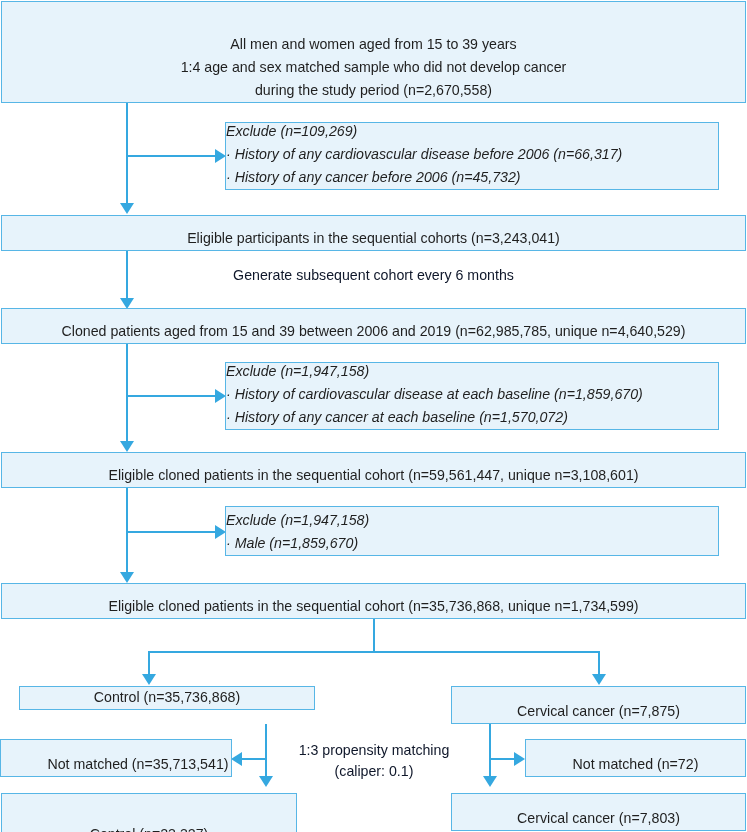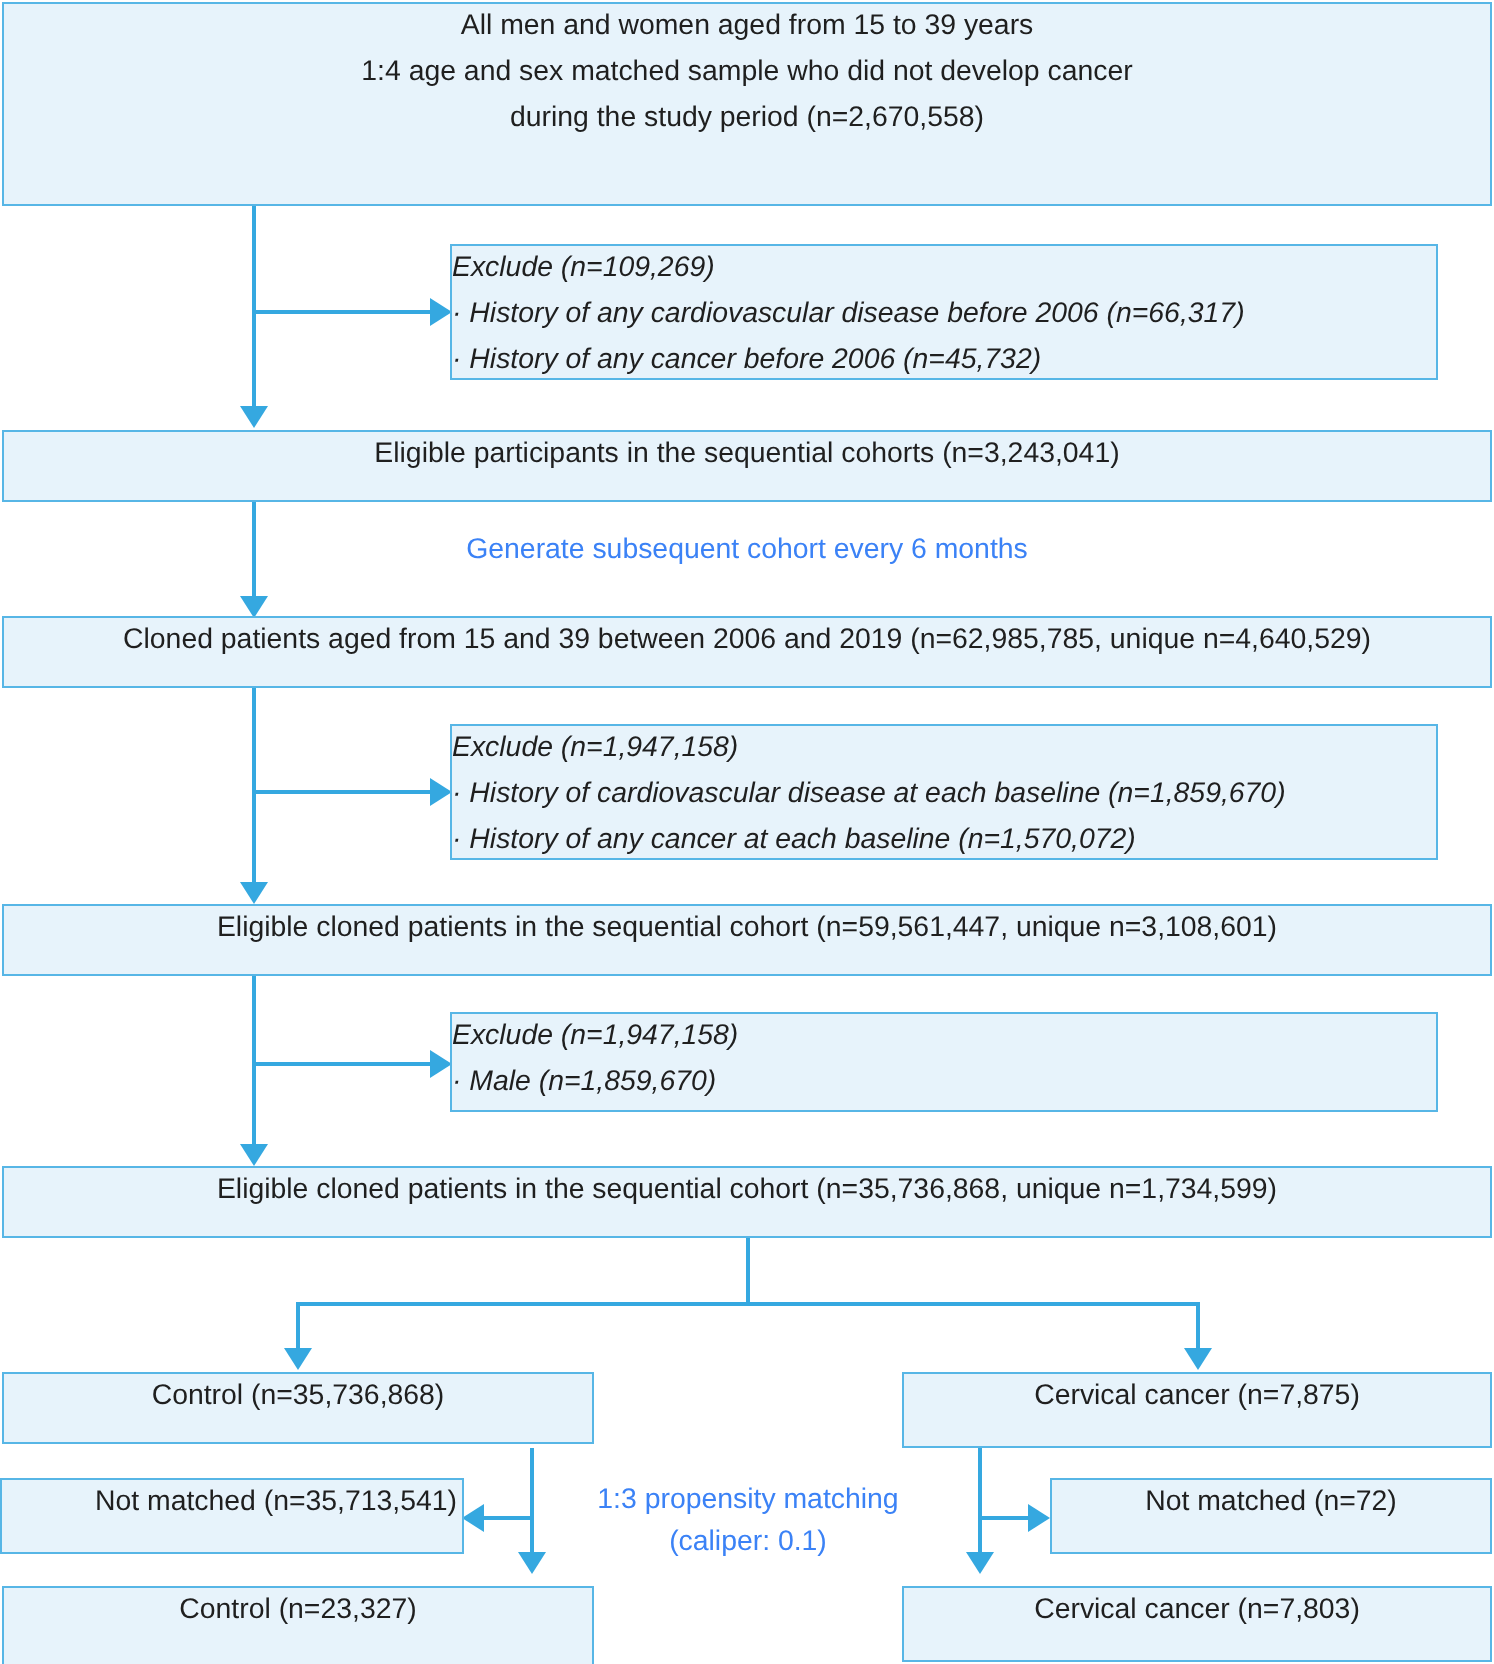--- a/index.html
+++ b/index.html
@@ -20,39 +20,39 @@
   .box {
     position: absolute;
     box-sizing: border-box;
     background: #e7f3fb;
     border: 1.5px solid #57b6e6;
     color: #1f1f1f;
     font-size: 14.2px;
     line-height: 23px;
     display: flex;
     flex-direction: column;
-    justify-content: flex-start;
+    justify-content: flex-end;
   }
   .box.center {
     align-items: center;
     text-align: center;
   }
   .box.left {
     align-items: flex-start;
     text-align: left;
     padding-left: 0;
     font-style: italic;
   }
   .box .line {
     display: block;
     white-space: nowrap;
   }
   .plaintext {
     position: absolute;
-    color: #3b82f6;
+    color: #0f172a;
     font-size: 14.2px;
     line-height: 21px;
     text-align: center;
     white-space: nowrap;
   }
   .conn {
     position: absolute;
     background: #35a8e0;
   }
   .conn.v { width: 1.6px; }
@@ -147,21 +147,21 @@
     <span class="line">Eligible cloned patients in the sequential cohort (n=35,736,868, unique n=1,734,599)</span>
   </div>
 
   <div class="conn v" style="left:373px; top:619px; width:1.6px; height:34px;"></div>
   <div class="conn h" style="left:148px; top:651px; width:452px; height:1.6px;"></div>
   <div class="conn v" style="left:148px; top:651px; width:1.6px; height:26px;"></div>
   <div class="conn v" style="left:598px; top:651px; width:1.6px; height:26px;"></div>
   <div class="arrow down" style="left:142px; top:674px;"></div>
   <div class="arrow down" style="left:592px; top:674px;"></div>
 
-  <div class="box center" style="left:1px; top:686px; width:296px; height:36px;">
+  <div class="box center" style="left:19px; top:686px; width:296px; height:24px;">
     <span class="line">Control (n=35,736,868)</span>
   </div>
 
   <div class="box center" style="left:451px; top:686px; width:295px; height:38px;">
     <span class="line">Cervical cancer (n=7,875)</span>
   </div>
 
   <div class="conn v" style="left:265px; top:724px; width:1.6px; height:55px;"></div>
   <div class="conn h" style="left:242px; top:758px; width:25px; height:1.6px;"></div>
   <div class="arrow left" style="left:231px; top:752px;"></div>

